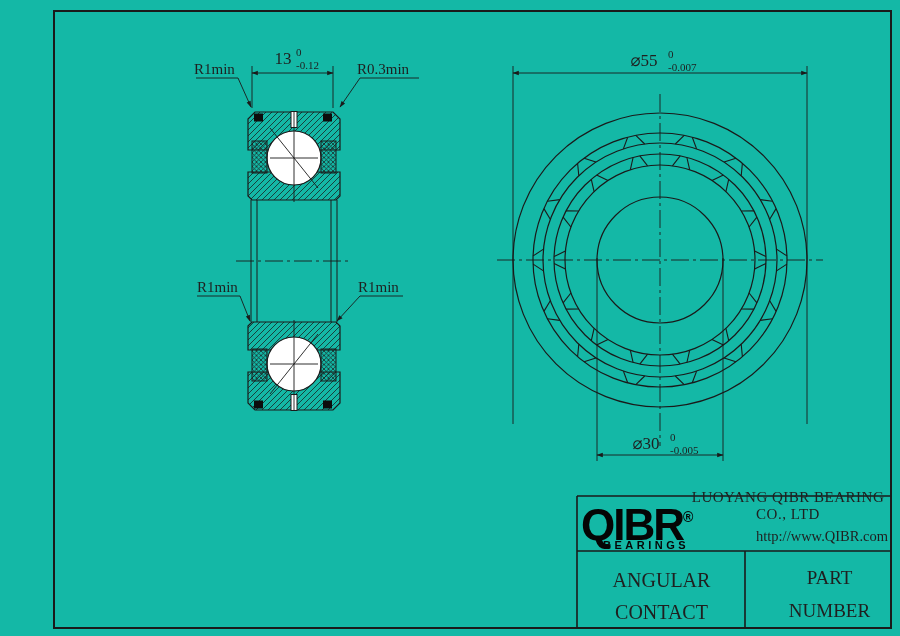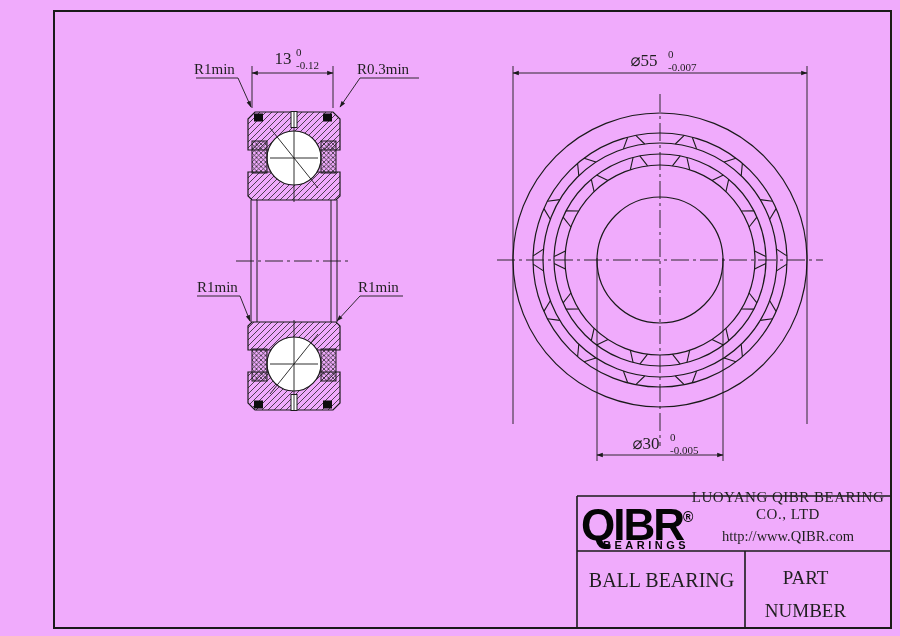--- a/index.html
+++ b/index.html
@@ -1,29 +1,29 @@
 <!DOCTYPE html>
 <html><head>
 <meta charset="utf-8">
 <style>
   html,body{margin:0;padding:0;background:#fff;}
-  #stage{position:relative;width:900px;height:636px;background:#f0abfc;overflow:hidden;
+  #stage{position:relative;width:900px;height:636px;background:#14b8a6;overflow:hidden;
          font-family:"Liberation Serif","DejaVu Serif",serif;color:#1f1f1f;}
   svg{position:absolute;left:0;top:0;}
   .dimtext{font-family:"Liberation Serif","DejaVu Sans",serif;fill:#1f1f1f;}
   .ovl{position:absolute;z-index:5;}
   .tb-company{left:688px;top:489px;width:200px;text-align:center;font-size:15px;letter-spacing:0.5px;}
-  .tb-url{left:688px;top:528px;width:200px;text-align:center;font-size:14.5px;}
+  .tb-url{left:688px;top:528px;width:200px;text-align:right;font-size:14.5px;}
   .tb-logo{left:581px;top:494px;width:120px;font-family:"Liberation Sans","DejaVu Sans",sans-serif;
            font-weight:bold;font-size:44px;letter-spacing:-2px;color:#050505;line-height:46px;}
   .tb-logo sup{font-size:14px;letter-spacing:0;vertical-align:18px;}
   .tb-bearings{left:603px;top:539px;width:110px;font-family:"Liberation Sans","DejaVu Sans",sans-serif;
            font-weight:bold;font-size:11px;letter-spacing:3.5px;color:#050505;}
   .tb-product{left:578px;top:560px;width:167px;text-align:center;font-size:20px;line-height:32px;padding-top:4px;}
-  .tb-part{left:746px;top:557px;width:119px;text-align:center;font-size:19px;line-height:33px;padding-top:4px;}
+  .tb-part{left:746px;top:557px;width:119px;text-align:center;font-size:19px;line-height:33px;padding-top:4px;padding-left:24px;}
   .tb-part .pl{word-spacing:7px;}
 </style>
 </head>
 <body>
 
 <div id="stage">
 
 <svg width="900" height="636" viewBox="0 0 900 636">
   <defs>
     <pattern id="h1" patternUnits="userSpaceOnUse" width="6" height="6">
@@ -208,19 +208,20 @@
     <line x1="577" y1="551" x2="891" y2="551"></line>
     <line x1="745" y1="551" x2="745" y2="628"></line>
   </g>
 </svg>
 
 <div class="ovl tb-logo"><span>QIBR</span><sup>®</sup></div>
 <div class="ovl tb-bearings">BEARINGS</div>
 <div class="ovl tb-company">LUOYANG QIBR BEARING CO., LTD</div>
 <div class="ovl tb-url">http://www.QIBR.com</div>
 <div class="ovl tb-product">
+  <div>ANGULAR CONTACT</div>
   <div>BALL BEARING</div>
 </div>
 <div class="ovl tb-part">
   <div class="pl">PART NUMBER</div>
 </div>
 
 </div>
 
 </body></html>

